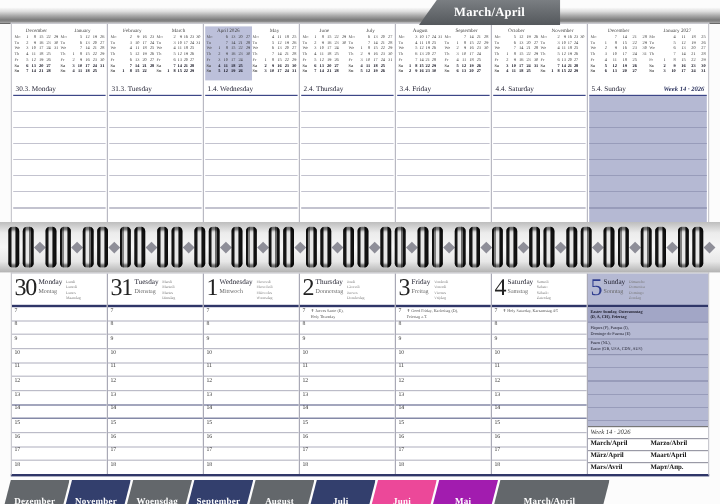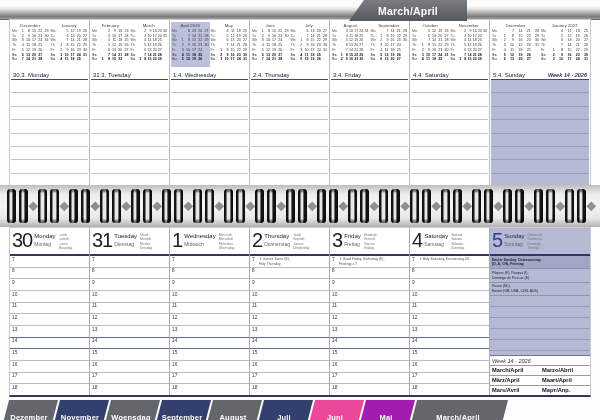--- a/index.html
+++ b/index.html
@@ -1,17 +1,17 @@
 <!DOCTYPE html>
 <html><head>
 <meta charset="utf-8">
 <style>
   html,body{margin:0;padding:0;background:#f7f7f7;}
   .stage{position:relative;width:600px;height:420px;background:#fcfcfc;overflow:hidden;
-         font-family:Liberation Sans, sans-serif;-webkit-font-smoothing:antialiased;}
+         font-family:Liberation Serif, serif;-webkit-font-smoothing:antialiased;}
 
   
   .top-rail{position:absolute;left:0;top:6px;width:100%;height:13px;
     background:linear-gradient(180deg,#fdfdfd 0%,#dcdcdc 28%,#a9a9a9 55%,#7b7b7b 82%,#9b9b9b 100%);
     border-bottom:1px solid #6a6a6a;}
   .top-tab{position:absolute;top:0;left:349px;width:118px;height:21px;
     background:linear-gradient(180deg,#7a7e82,#54585c);
     clip-path:polygon(15px 0,100% 0,100% 100%,0 100%);
     color:#fff;font-weight:bold;font-size:10.5px;letter-spacing:.2px;
     display:flex;align-items:center;justify-content:center;z-index:3;}

